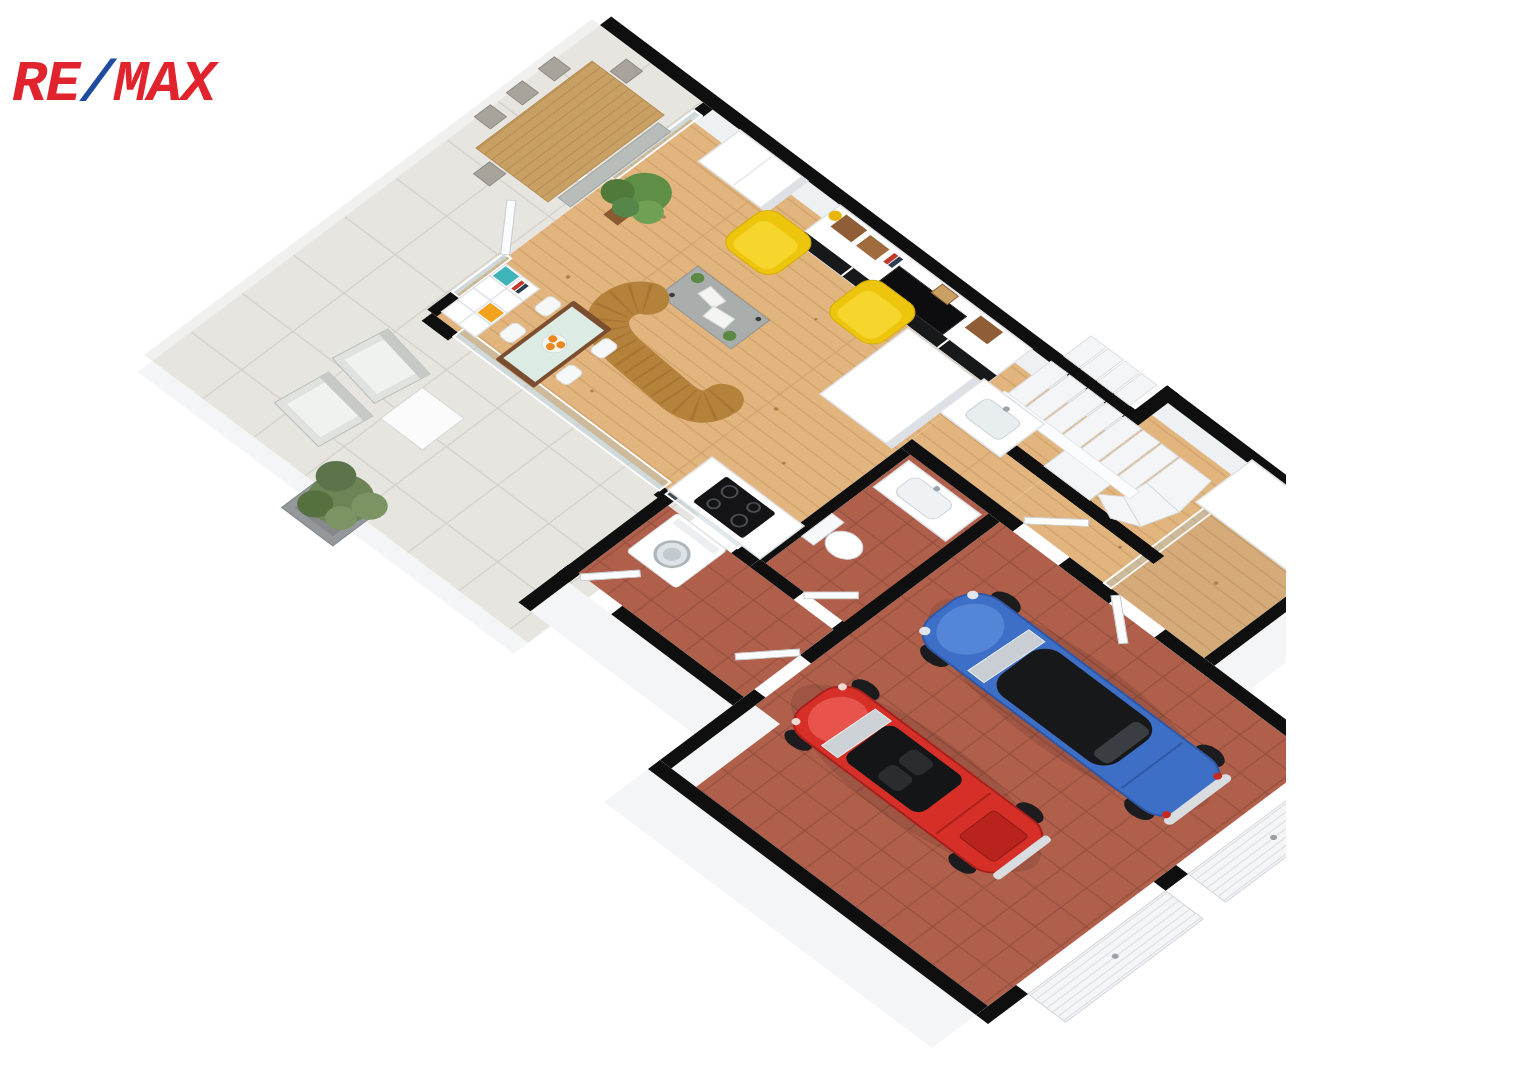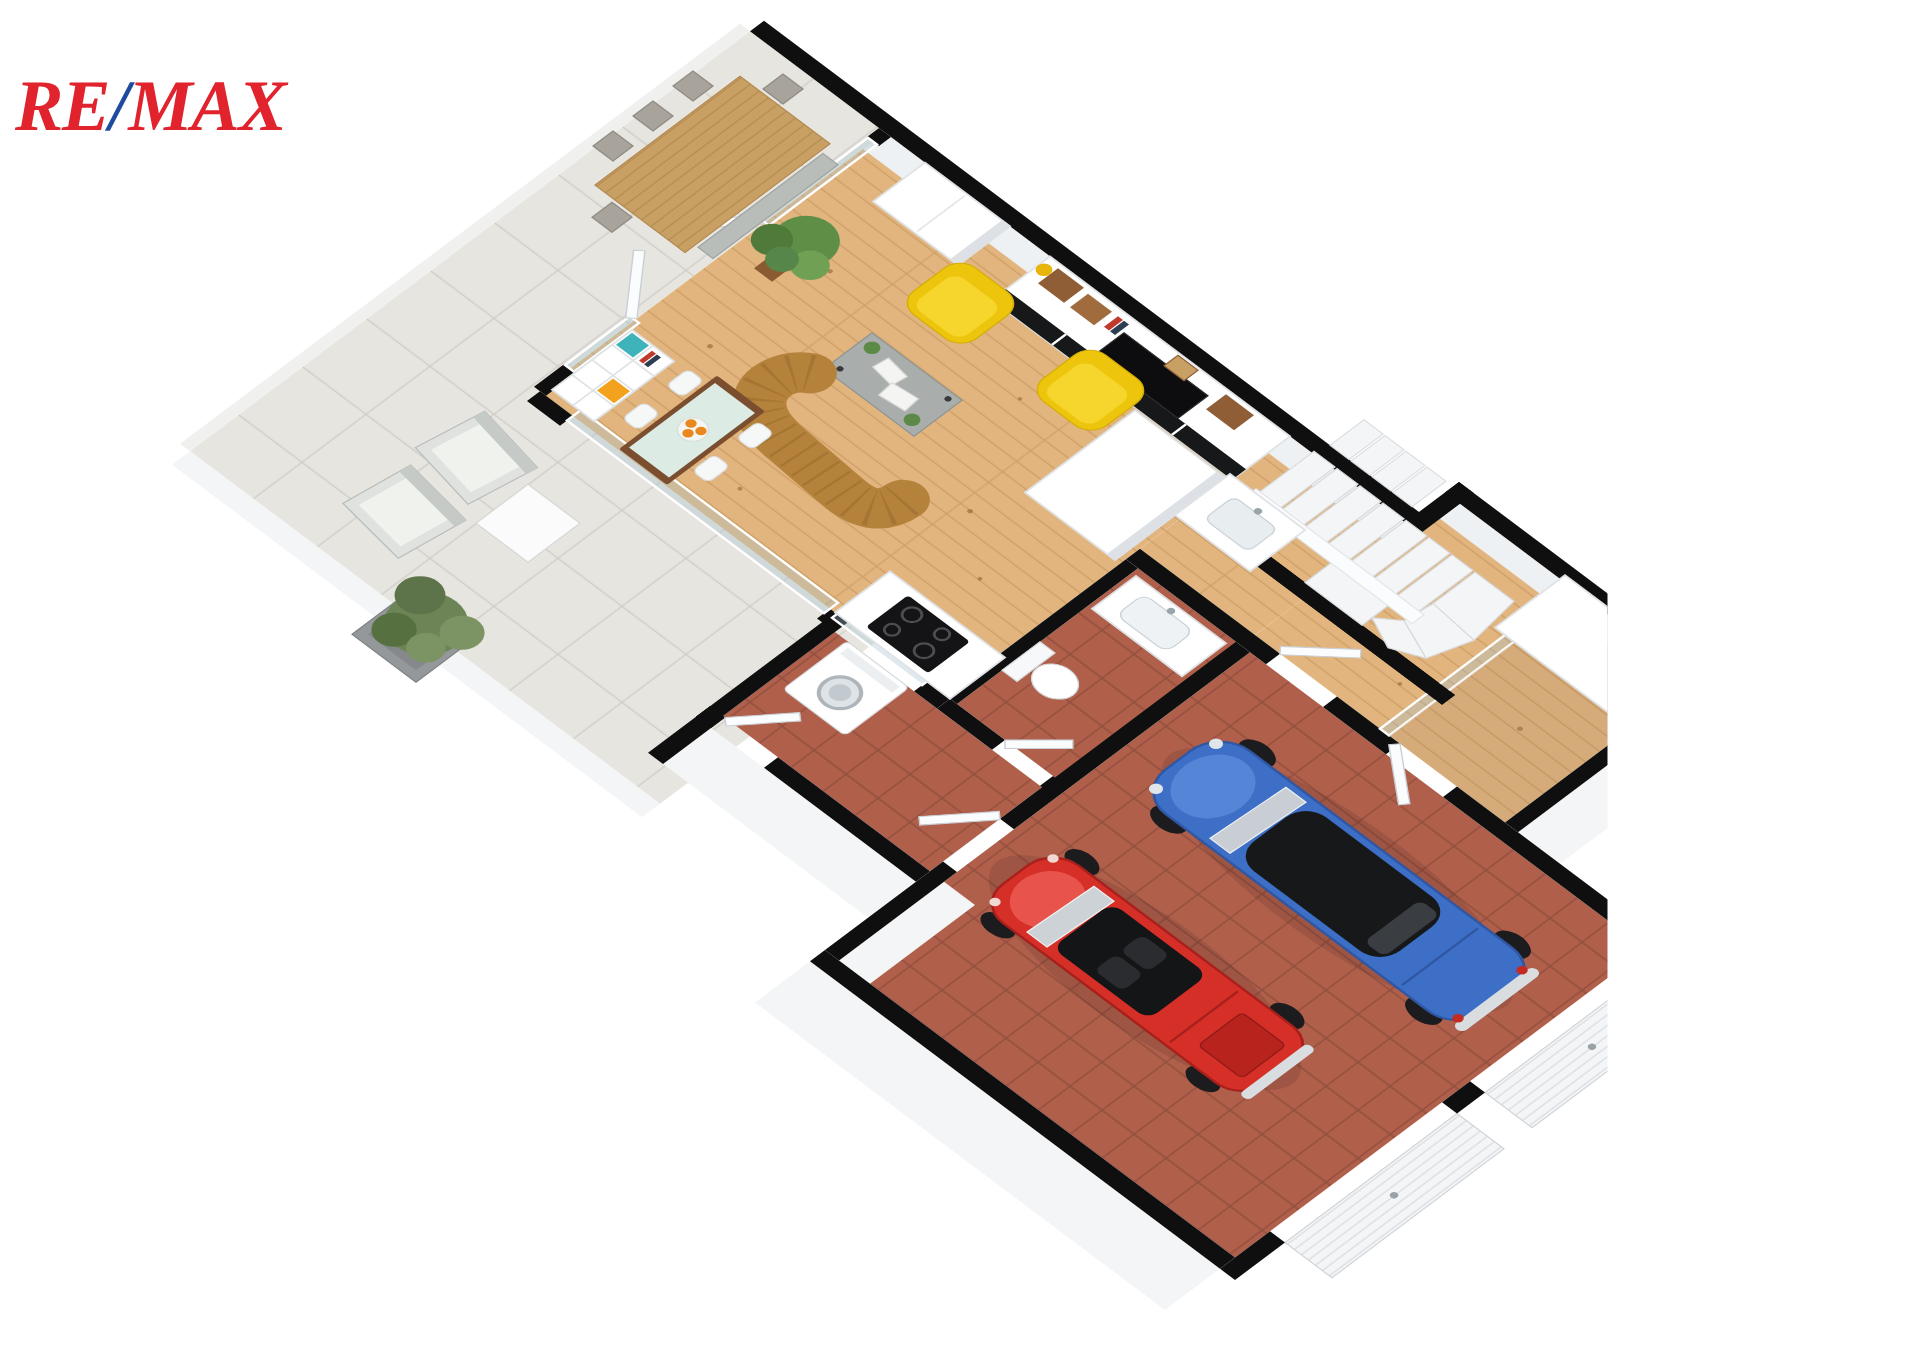--- a/index.html
+++ b/index.html
@@ -1,17 +1,17 @@
 <!DOCTYPE html>
 <html><head>
 <meta charset="utf-8">
 <style>
   html,body{margin:0;padding:0;background:#ffffff;}
   .canvas{position:relative;width:1286px;height:1080px;background:#ffffff;overflow:hidden;
-          font-family:Liberation Serif, serif;}
+          font-family:Liberation Mono, monospace;}
   .logo{position:absolute;left:12px;top:56px;font-weight:bold;font-style:italic;
         font-size:58px;letter-spacing:-1px;line-height:1;user-select:none;}
   .logo .red{color:#E1232E;}
   .logo .blue{color:#1E4B9E;}
   svg{position:absolute;left:0;top:0;}
   .shade{fill:#dde1e5;}
   .whitebox{fill:#ffffff;stroke:#dfe3e7;stroke-width:1.5;}
   .tread{fill:#f3f5f6;stroke:#d8dcdf;stroke-width:1;}
   .door{fill:#fbfcfd;stroke:#c9cfd4;stroke-width:1;}
   .glass{fill:rgba(165,195,205,0.35);stroke:#ffffff;stroke-width:2;}

